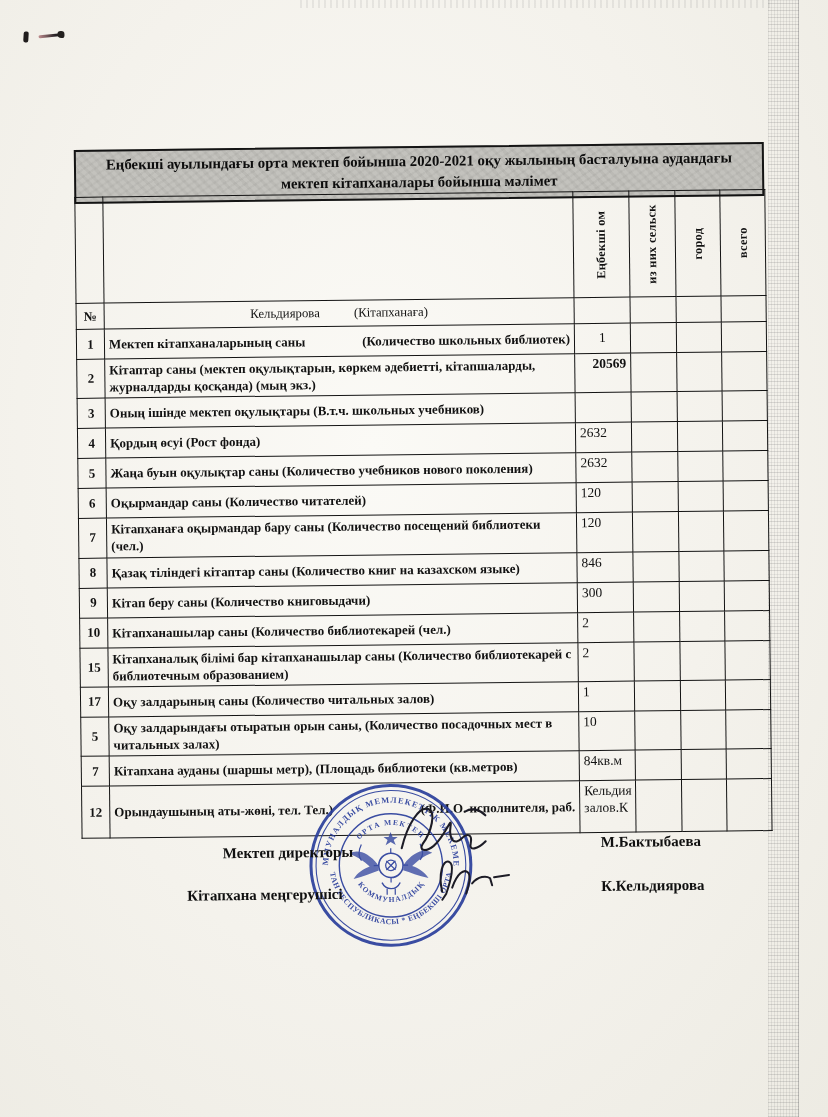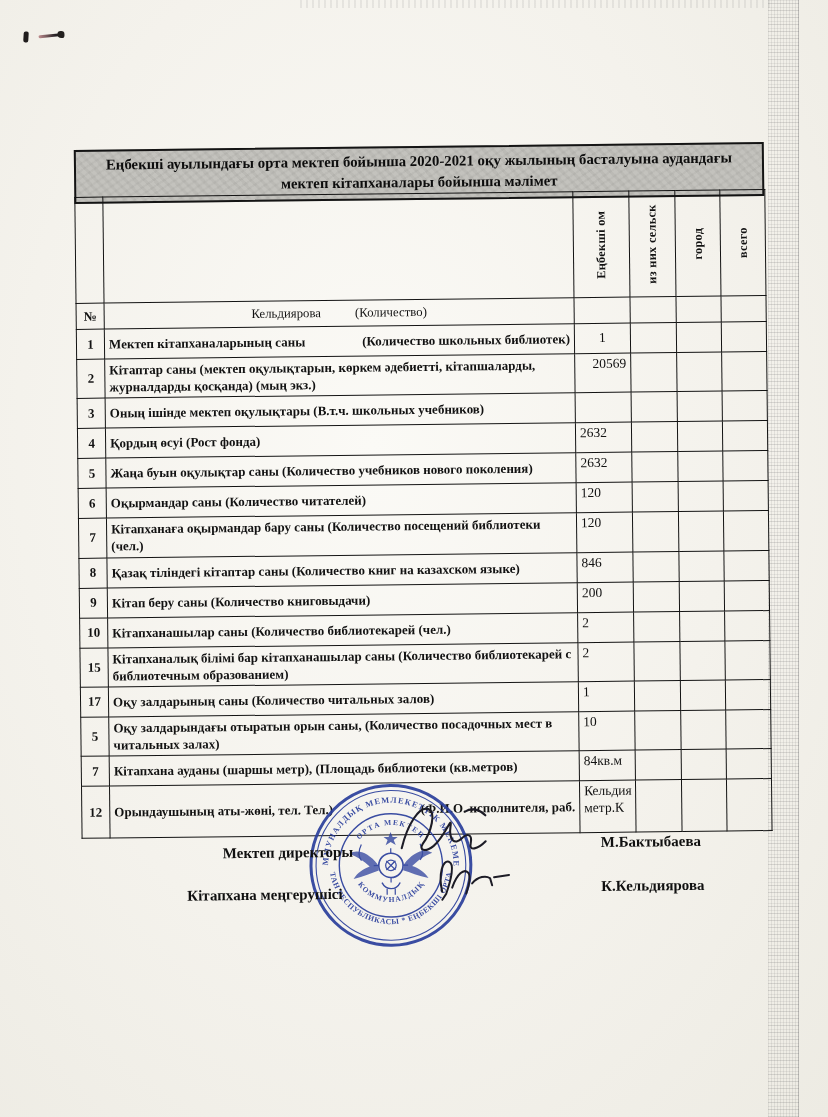--- a/index.html
+++ b/index.html
@@ -53,21 +53,21 @@
   }
   td.vcell{text-align:center;vertical-align:middle;}
   tr.subhdr td{height:26px;vertical-align:middle;}
   .subhdr-flex{display:flex;justify-content:center;gap:34px;font-size:12.8px;}
   td.num-cell{text-align:center;vertical-align:middle;font-weight:700;width:28px;}
   td.label-cell{vertical-align:middle;font-weight:700;line-height:1.32;height:30px;}
   .label-flex{display:flex;justify-content:space-between;gap:6px;}
   .label-flex .lr{flex:0 0 auto;max-width:46%;}
   td.value-cell{vertical-align:top;font-weight:400;font-size:13.5px;line-height:1.25;overflow:hidden;}
   td.value-center{text-align:center;vertical-align:middle;}
-  td.value-right{text-align:right;}
+  td.value-right{text-align:right;font-weight:bold;}
   tr.row-last td{height:52px;}
   td.empty-cell{}
 
   
   .sig-label{position:absolute;font-weight:700;font-size:15px;color:#101010;white-space:nowrap;z-index:6;}
   .sig-name{position:absolute;font-weight:700;font-size:15px;color:#101010;white-space:nowrap;z-index:6;}
   .sig-director-label{left:219px;top:843px;}
   .sig-director-name{left:597px;top:836px;}
   .sig-librarian-label{left:183px;top:885px;}
   .sig-librarian-name{left:597px;top:880px;}
@@ -113,21 +113,21 @@
             </td>
           <td class="vcell">
               <div class="vtext">всего</div>
             </td>
         </tr>
         <tr class="subhdr">
           <td class="num-cell">№</td>
           <td>
             <div class="subhdr-flex">
               <span>Кельдиярова</span>
-              <span>(Количество)</span>
+              <span>(Кітапханаға)</span>
             </div>
           </td>
           <td class="empty-cell"></td>
           <td class="empty-cell"></td>
           <td class="empty-cell"></td>
           <td class="empty-cell"></td>
         </tr>
       </tbody>
       <tbody id="table-rows">
           <tr>
@@ -195,21 +195,21 @@
             <td class="num-cell">8</td>
             <td class="label-cell">Қазақ тіліндегі кітаптар саны    (Количество книг на казахском языке)</td>
             <td class="value-cell">846</td>
             <td class="empty-cell"></td>
             <td class="empty-cell"></td>
             <td class="empty-cell"></td>
           </tr>
           <tr>
             <td class="num-cell">9</td>
             <td class="label-cell">Кітап беру саны (Количество книговыдачи)</td>
-            <td class="value-cell">200</td>
+            <td class="value-cell">300</td>
             <td class="empty-cell"></td>
             <td class="empty-cell"></td>
             <td class="empty-cell"></td>
           </tr>
           <tr>
             <td class="num-cell">10</td>
             <td class="label-cell">Кітапханашылар саны   (Количество библиотекарей (чел.)</td>
             <td class="value-cell">2</td>
             <td class="empty-cell"></td>
             <td class="empty-cell"></td>
@@ -248,21 +248,21 @@
             <td class="empty-cell"></td>
           </tr>
           <tr class="row-last">
             <td class="num-cell">12</td>
             <td class="label-cell">
               <div class="label-flex">
                 <span>Орындаушының аты-жөні, тел. Тел.)</span>
                 <span class="lr">(Ф.И.О. исполнителя, раб.</span>
               </div>
             </td>
-            <td class="value-cell">Кельдия метр.К</td>
+            <td class="value-cell">Кельдия залов.К</td>
             <td class="empty-cell"></td>
             <td class="empty-cell"></td>
             <td class="empty-cell"></td>
           </tr>
         </tbody>
     </table>
 
     <div class="stamp-wrap">
       <svg width="172" height="172" viewBox="0 0 170 170">
         <g fill="none" stroke="#2b3f9c">

